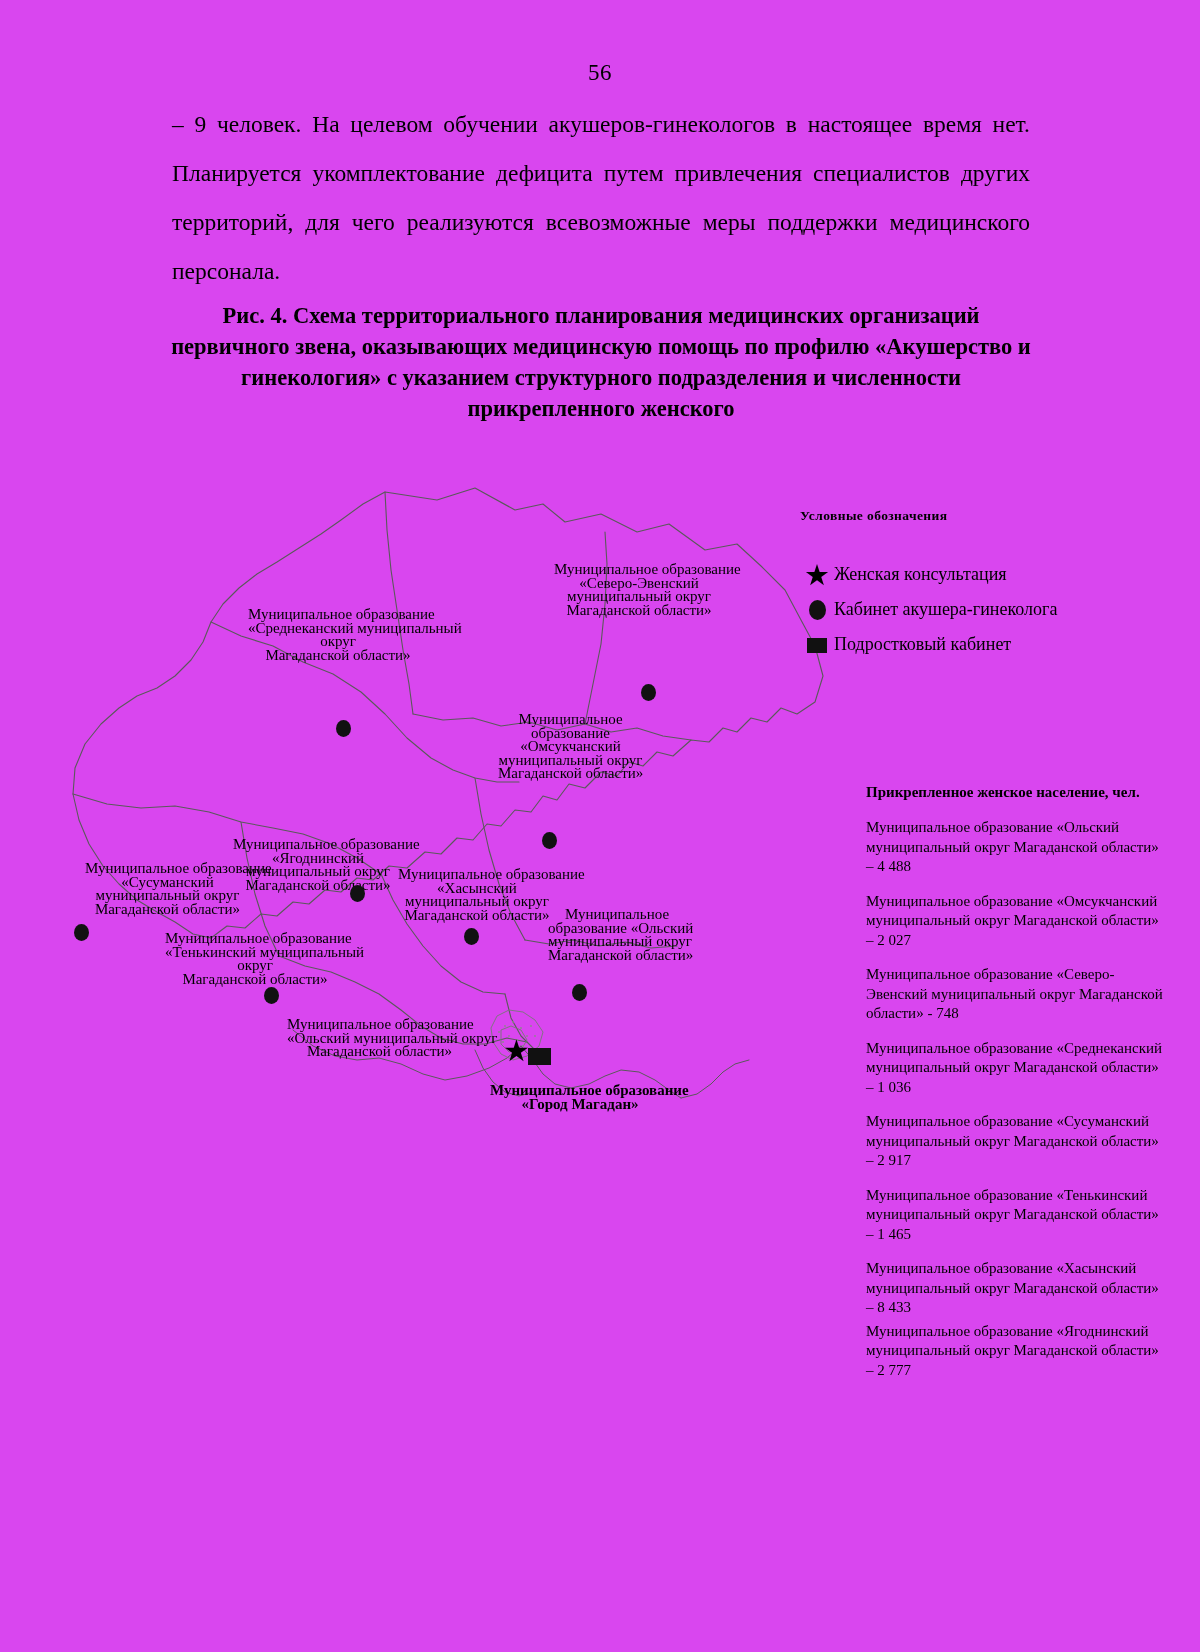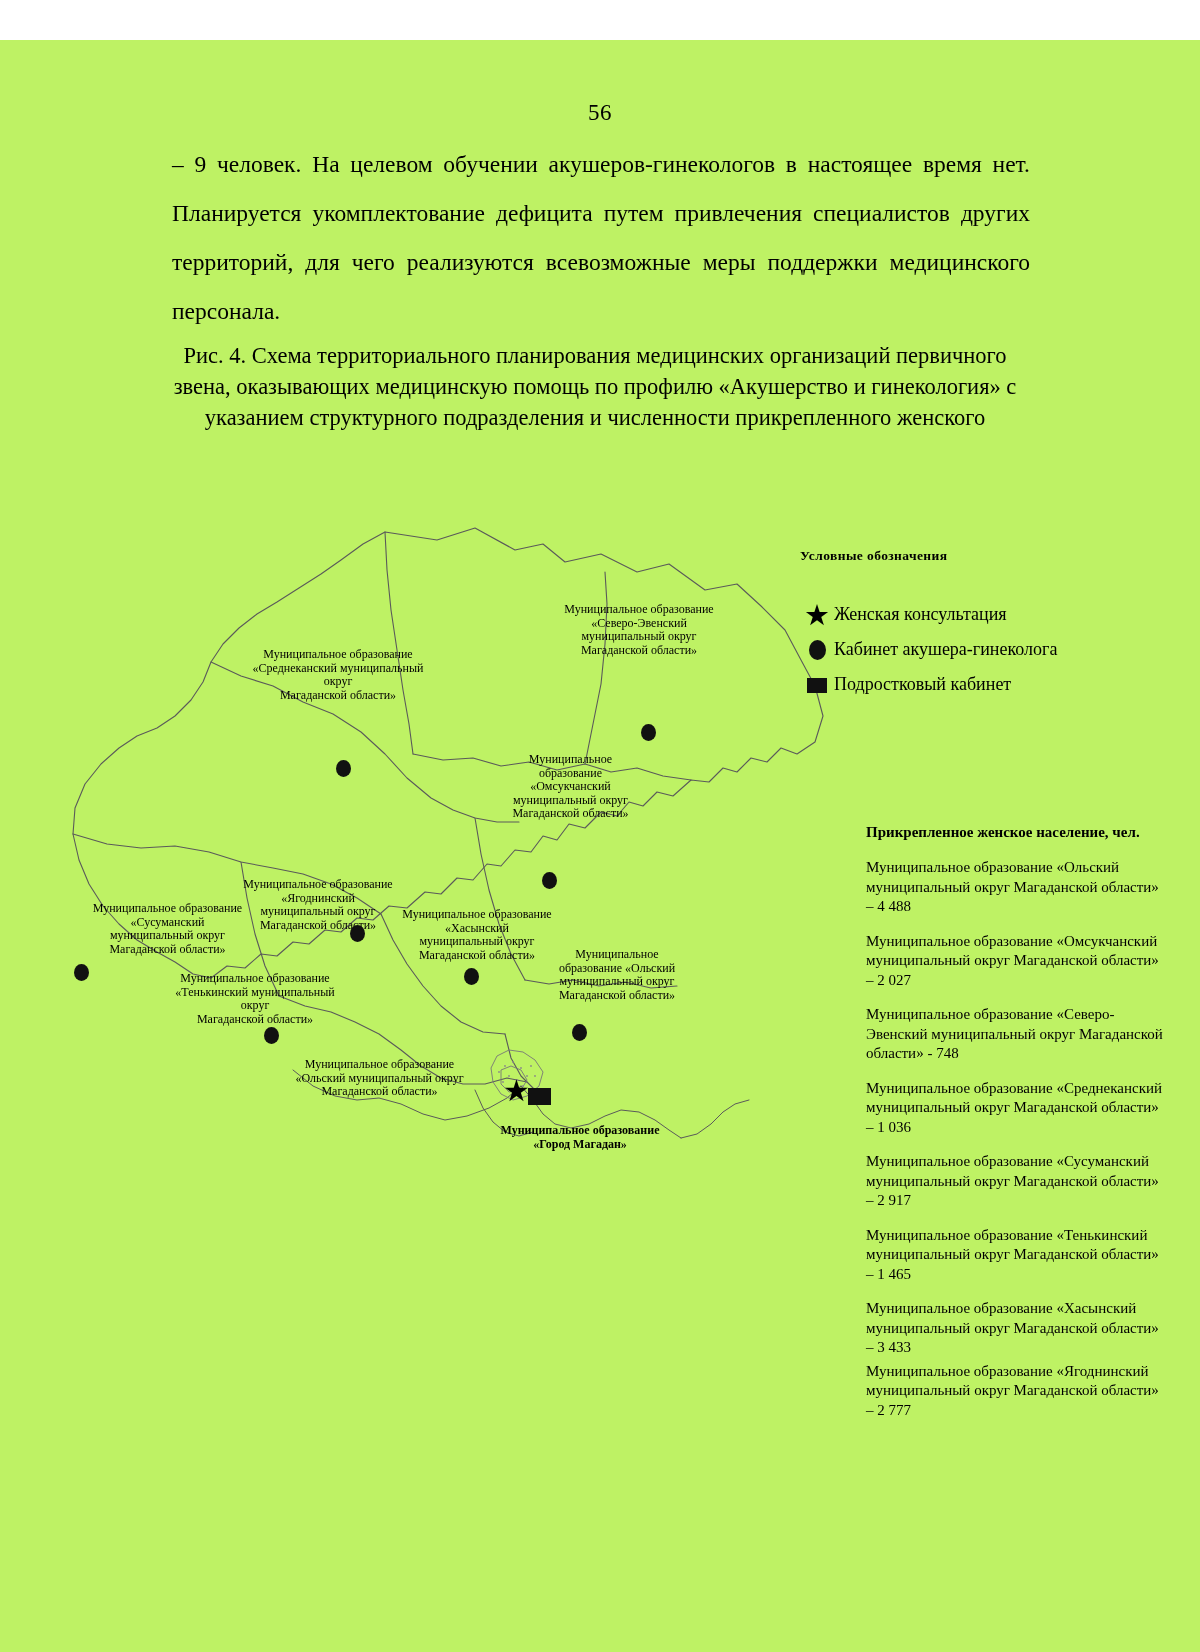--- a/index.html
+++ b/index.html
@@ -11,22 +11,21 @@
     width: 1200px;
     height: 1652px;
     position: relative;
     font-family: "Liberation Serif", "DejaVu Serif", serif;
     color: #000000;
     overflow: hidden;
   }
   .page {
     position: absolute;
     inset: 0;
-    background: #bef264;
-    margin-top: 40px;
+    background: #d946ef;
   }
 
   
   .page-number {
     position: absolute;
     top: 60px;
     left: 0;
     width: 1200px;
     text-align: center;
     font-size: 23px;
@@ -42,24 +41,24 @@
     font-size: 23.5px;
     line-height: 49px;
     text-align: justify;
     text-justify: inter-word;
   }
 
   
   .figure-caption {
     position: absolute;
     top: 300px;
-    left: 164px;
+    left: 170px;
     width: 862px;
     text-align: center;
-    font-weight: normal;
+    font-weight: bold;
     font-size: 22.5px;
     line-height: 31px;
   }
 
   
   .figure {
     position: absolute;
     top: 470px;
     left: 0;
     width: 1200px;
@@ -73,21 +72,21 @@
     left: 45px;
     width: 790px;
     height: 660px;
   }
   .map-svg { display: block; width: 790px; height: 660px; }
 
   
   .map-label {
     position: absolute;
     font-family: "Liberation Serif", "DejaVu Serif", serif;
-    font-size: 12px;
+    font-size: 15px;
     line-height: 13.5px;
     text-align: center;
     color: #000;
     white-space: nowrap;
   }
   .map-label.bold { font-weight: bold; }
 
   
   .marker {
     position: absolute;
@@ -318,18 +317,18 @@
 
     <div class="pop-panel">
       <div class="pop-title">Прикрепленное женское население, чел.</div>
 
       <div class="pop-item">Муниципальное образование «Ольский муниципальный округ Магаданской области» – 4 488</div>
       <div class="pop-item">Муниципальное образование «Омсукчанский муниципальный округ Магаданской области» – 2 027</div>
       <div class="pop-item">Муниципальное образование «Северо-Эвенский муниципальный округ Магаданской области» - 748</div>
       <div class="pop-item">Муниципальное образование «Среднеканский муниципальный округ Магаданской области» – 1 036</div>
       <div class="pop-item">Муниципальное образование «Сусуманский муниципальный округ Магаданской области» – 2 917</div>
       <div class="pop-item">Муниципальное образование «Тенькинский муниципальный округ Магаданской области» – 1 465</div>
-      <div class="pop-item tight">Муниципальное образование «Хасынский муниципальный округ Магаданской области» – 3 433</div>
+      <div class="pop-item tight">Муниципальное образование «Хасынский муниципальный округ Магаданской области» – 8 433</div>
       <div class="pop-item">Муниципальное образование «Ягоднинский муниципальный округ Магаданской области» – 2 777</div>
     </div>
 
   </div>
 </div>
 
 </body></html>

